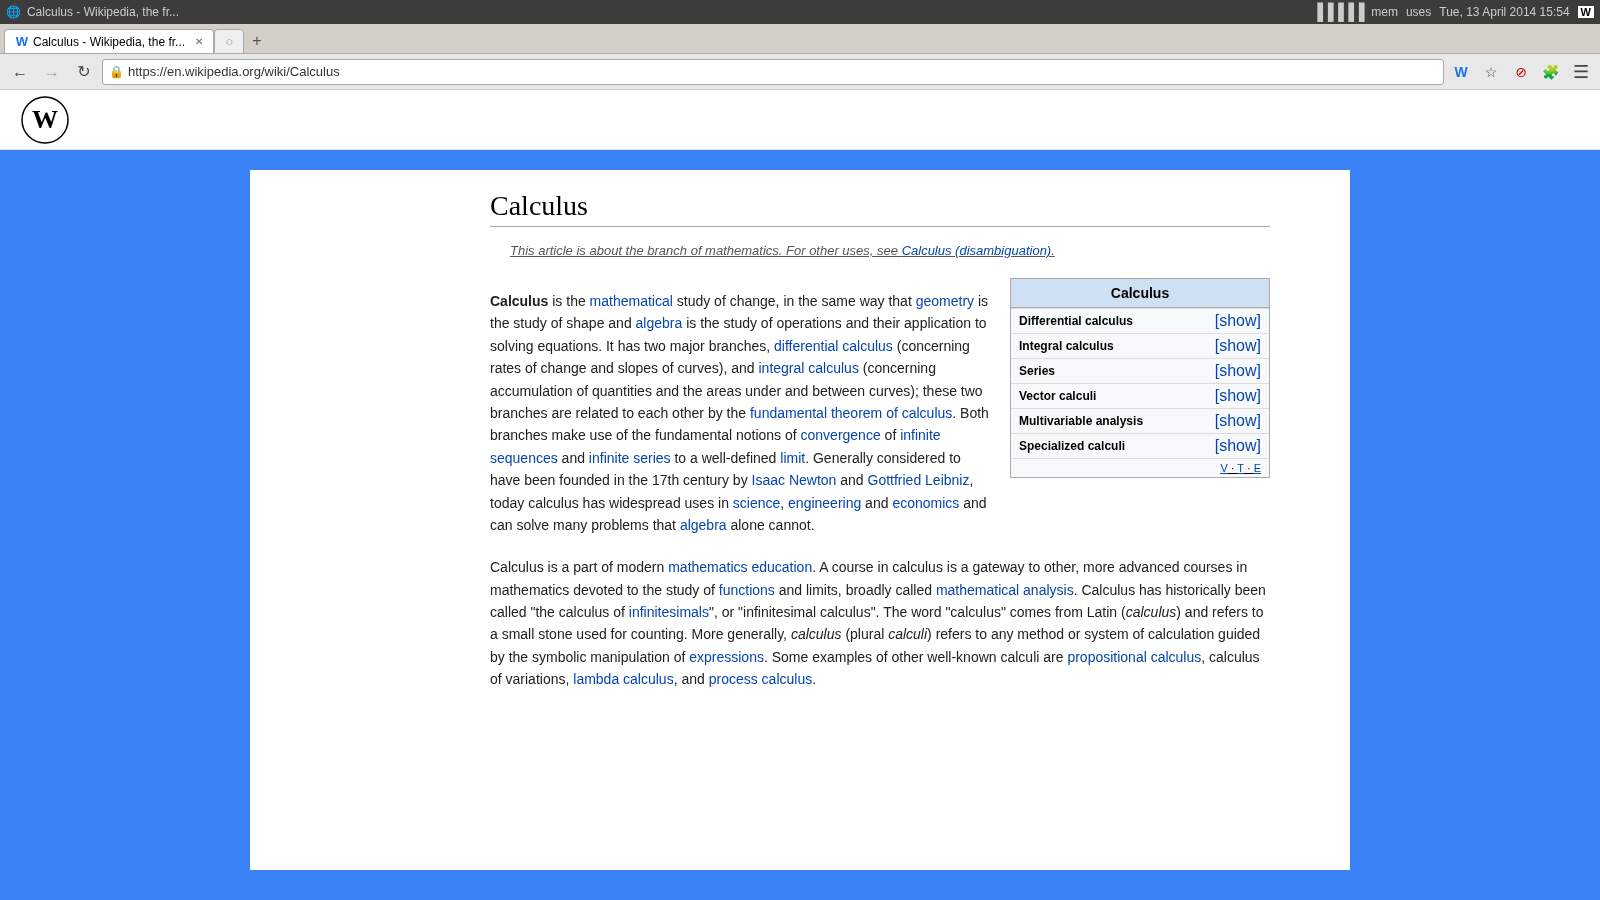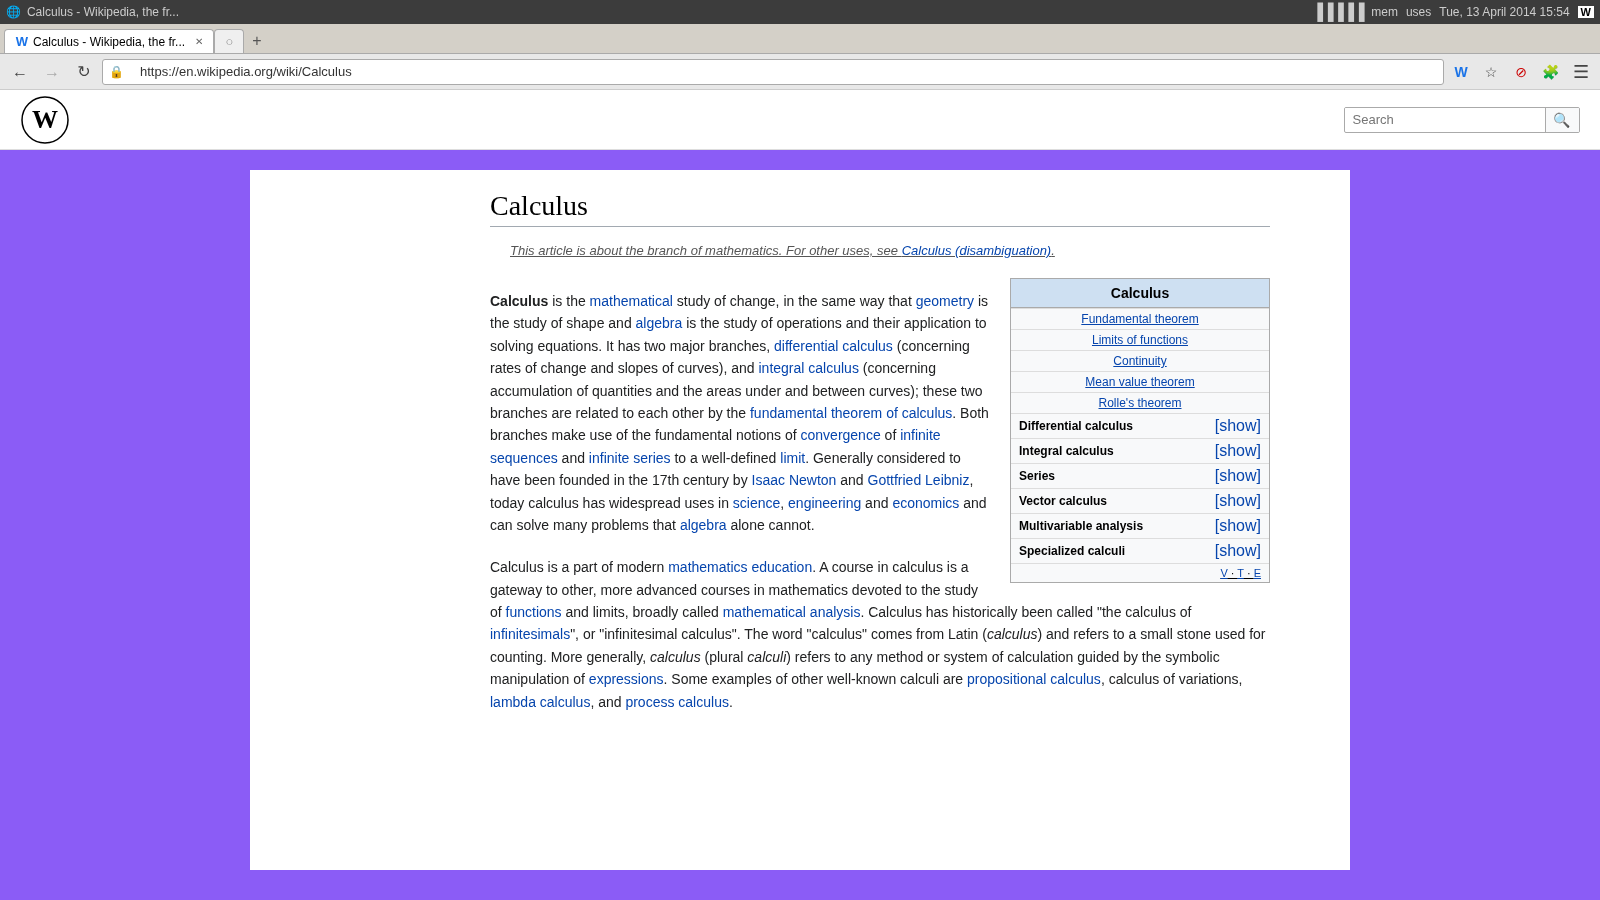--- a/index.html
+++ b/index.html
@@ -41,21 +41,20 @@
     }
     .nav-btn:disabled { color: #aaa; }
     #address-bar-container {
       flex: 1; display: flex; align-items: center;
       background: #fff; border: 1px solid #aaa; border-radius: 3px;
       height: 26px; padding: 0 6px; gap: 4px;
     }
     #address-bar {
       flex: 1; border: none; outline: none; font-size: 13px; color: #333;
       background: transparent;
-      margin-left: 12px;
     }
     .lock-icon { color: #090; font-size: 12px; }
     #nav-right { display: flex; align-items: center; gap: 4px; }
     .nav-icon-btn {
       width: 26px; height: 26px; display: flex; align-items: center; justify-content: center;
       cursor: pointer; font-size: 14px; color: #444;
     }
 
     
     #wiki-header {
@@ -71,21 +70,21 @@
       border: none; outline: none; padding: 4px 8px; width: 200px;
       font-size: 13px; color: #999;
     }
     #wiki-search-btn {
       background: #f8f9fa; border: none; border-left: 1px solid #aaa;
       padding: 4px 8px; cursor: pointer; font-size: 14px;
     }
 
     
     #wiki-content {
-      background: #8b5cf6; min-height: calc(900px - 150px);
+      background: #3b82f6; min-height: calc(900px - 150px);
       padding: 20px 0;
     }
     #article-container {
       max-width: 1100px; margin: 0 auto; padding: 0 30px 0 200px;
       background: #fff; min-height: 700px; position: relative;
     }
     
     #article-inner {
       padding: 20px 40px 40px 40px;
     }
@@ -205,59 +204,48 @@
   </div>
 
   <div id="wiki-header">
     <div class="w-logo">
 
       <svg viewBox="0 0 50 50" xmlns="http://www.w3.org/2000/svg">
         <circle cx="25" cy="25" r="23" fill="none" stroke="#000" stroke-width="1.5"></circle>
         <text x="25" y="33" text-anchor="middle" font-size="26" font-family="serif" font-weight="bold" fill="#000">W</text>
       </svg>
     </div>
-    <div id="wiki-search-container">
-      <input id="wiki-search-input" type="text" placeholder="Search" style="">
-      <button id="wiki-search-btn">🔍</button>
-    </div>
   </div>
 
   <div id="wiki-content">
     <div id="article-container" style="max-width: 1100px; margin: 0 auto; background: #fff; padding: 0 40px 40px 200px; min-height: 700px;">
       <div id="article-inner">
         <h1 class="article-title">Calculus</h1>
 
         <div class="hatnote">
           <span>This article is about the branch of mathematics. For other uses, see </span><a class="wiki-link" href="#">Calculus (disambiguation)</a><span>.</span>
         </div>
 
         <div class="infobox">
           <div class="infobox-title">Calculus</div>
           <div>
-            <a class="infobox-main-link" href="#">Fundamental theorem</a>
-            <a class="infobox-main-link" href="#">Limits of functions</a>
-            <a class="infobox-main-link" href="#">Continuity</a>
-            <a class="infobox-main-link" href="#">Mean value theorem</a>
-            <a class="infobox-main-link" href="#">Rolle's theorem</a>
-          </div>
-          <div>
             <div class="infobox-section">
               <span class="infobox-section-label">Differential calculus</span>
               <span class="infobox-show">[show]</span>
             </div>
             <div class="infobox-section">
               <span class="infobox-section-label">Integral calculus</span>
               <span class="infobox-show">[show]</span>
             </div>
             <div class="infobox-section">
               <span class="infobox-section-label">Series</span>
               <span class="infobox-show">[show]</span>
             </div>
             <div class="infobox-section">
-              <span class="infobox-section-label">Vector calculus</span>
+              <span class="infobox-section-label">Vector calculi</span>
               <span class="infobox-show">[show]</span>
             </div>
             <div class="infobox-section">
               <span class="infobox-section-label">Multivariable analysis</span>
               <span class="infobox-show">[show]</span>
             </div>
             <div class="infobox-section">
               <span class="infobox-section-label">Specialized calculi</span>
               <span class="infobox-show">[show]</span>
             </div>

